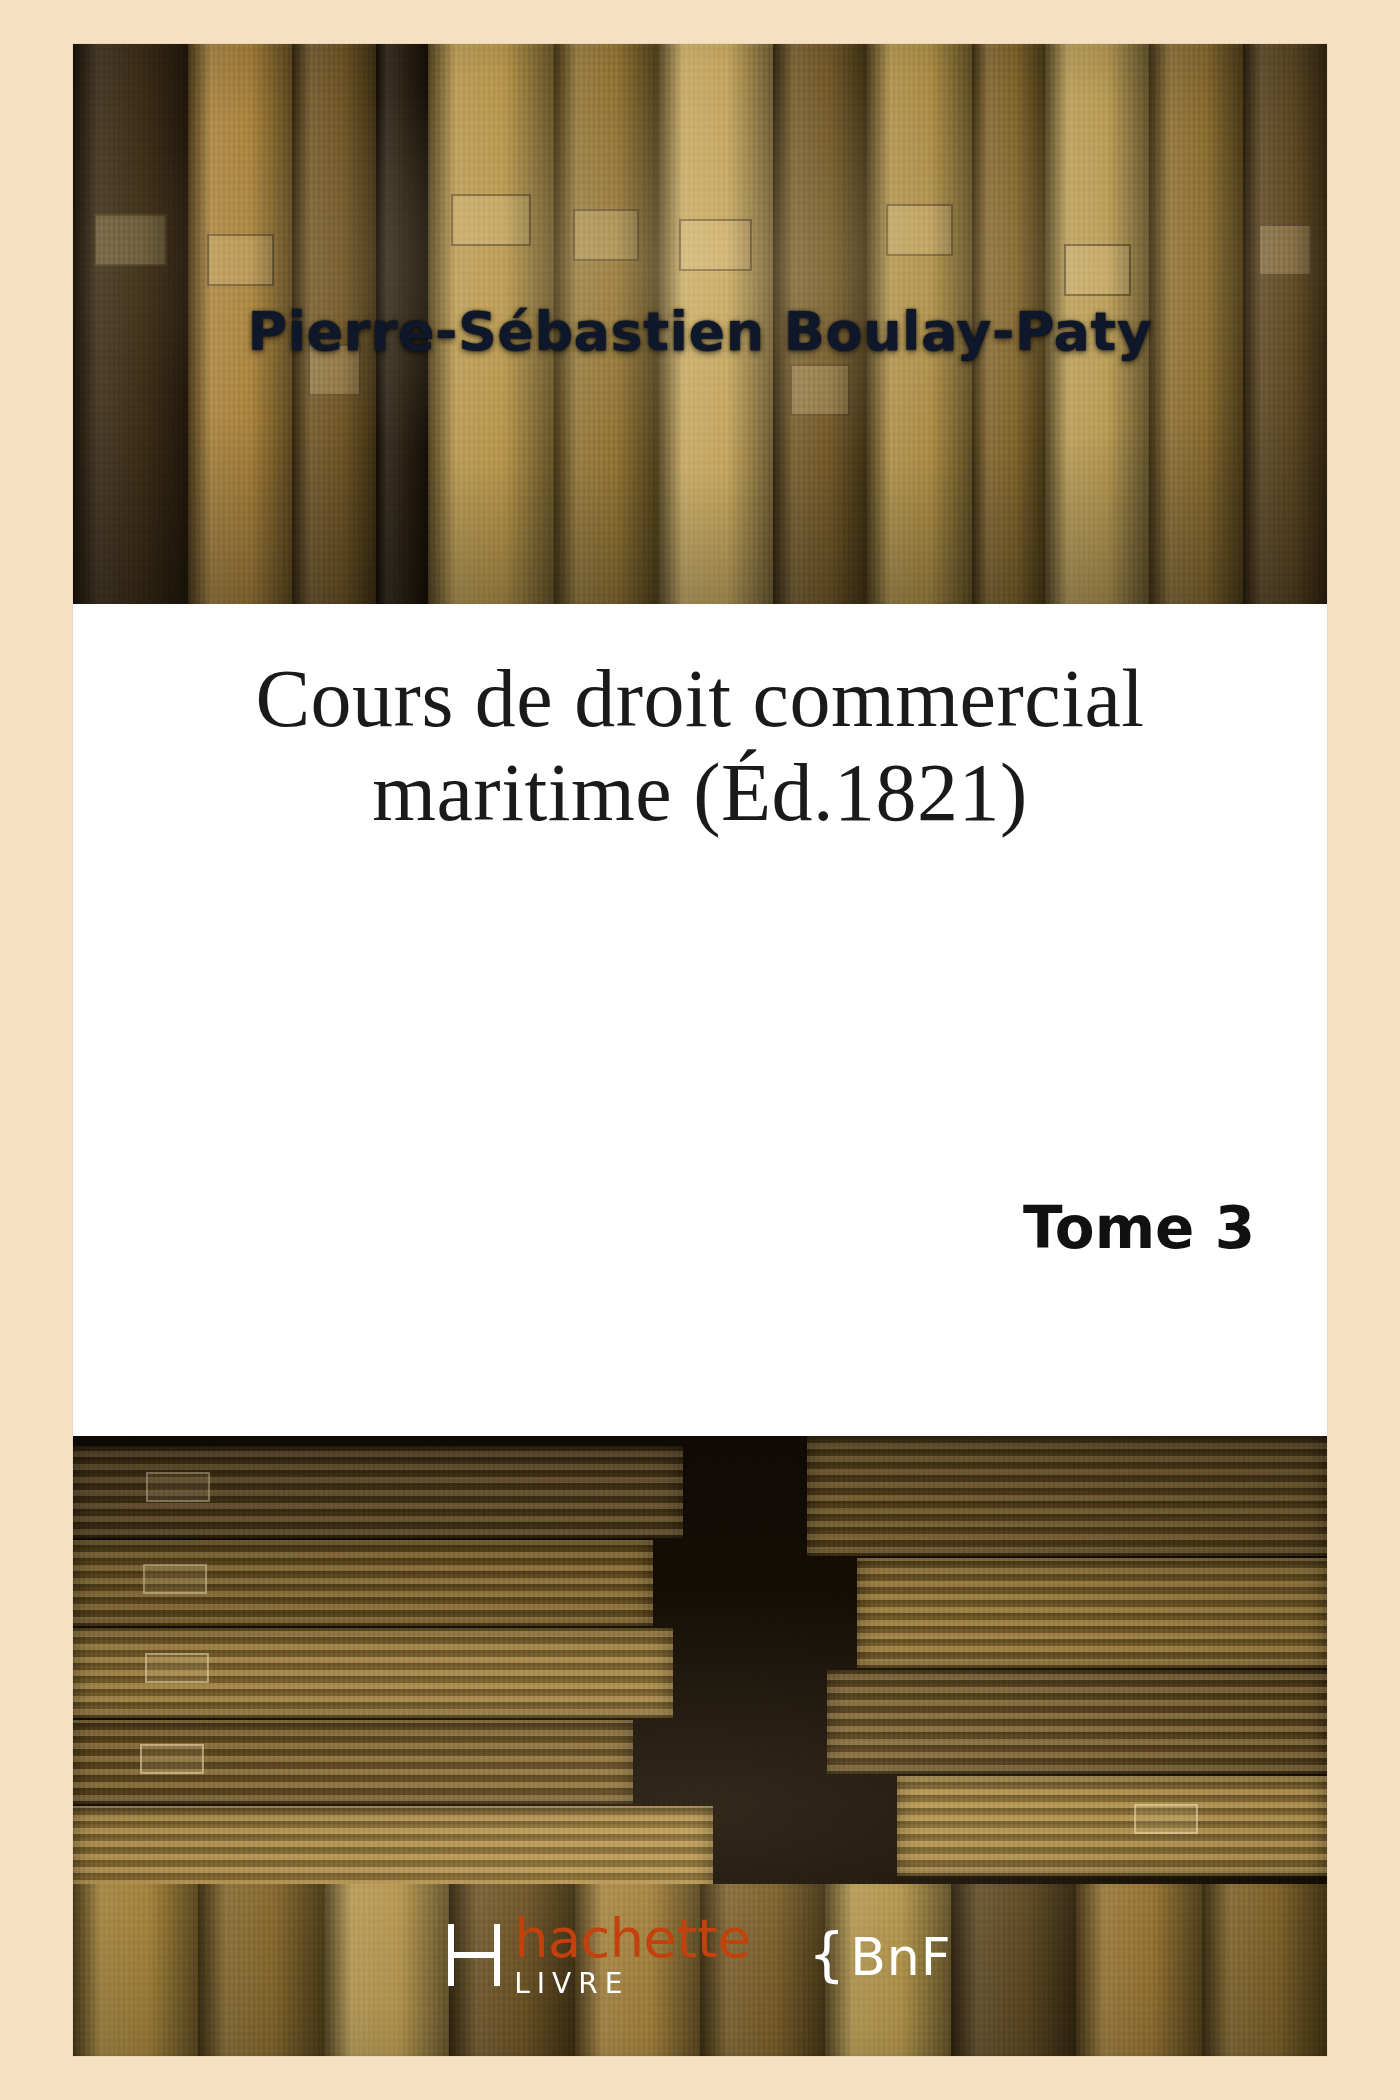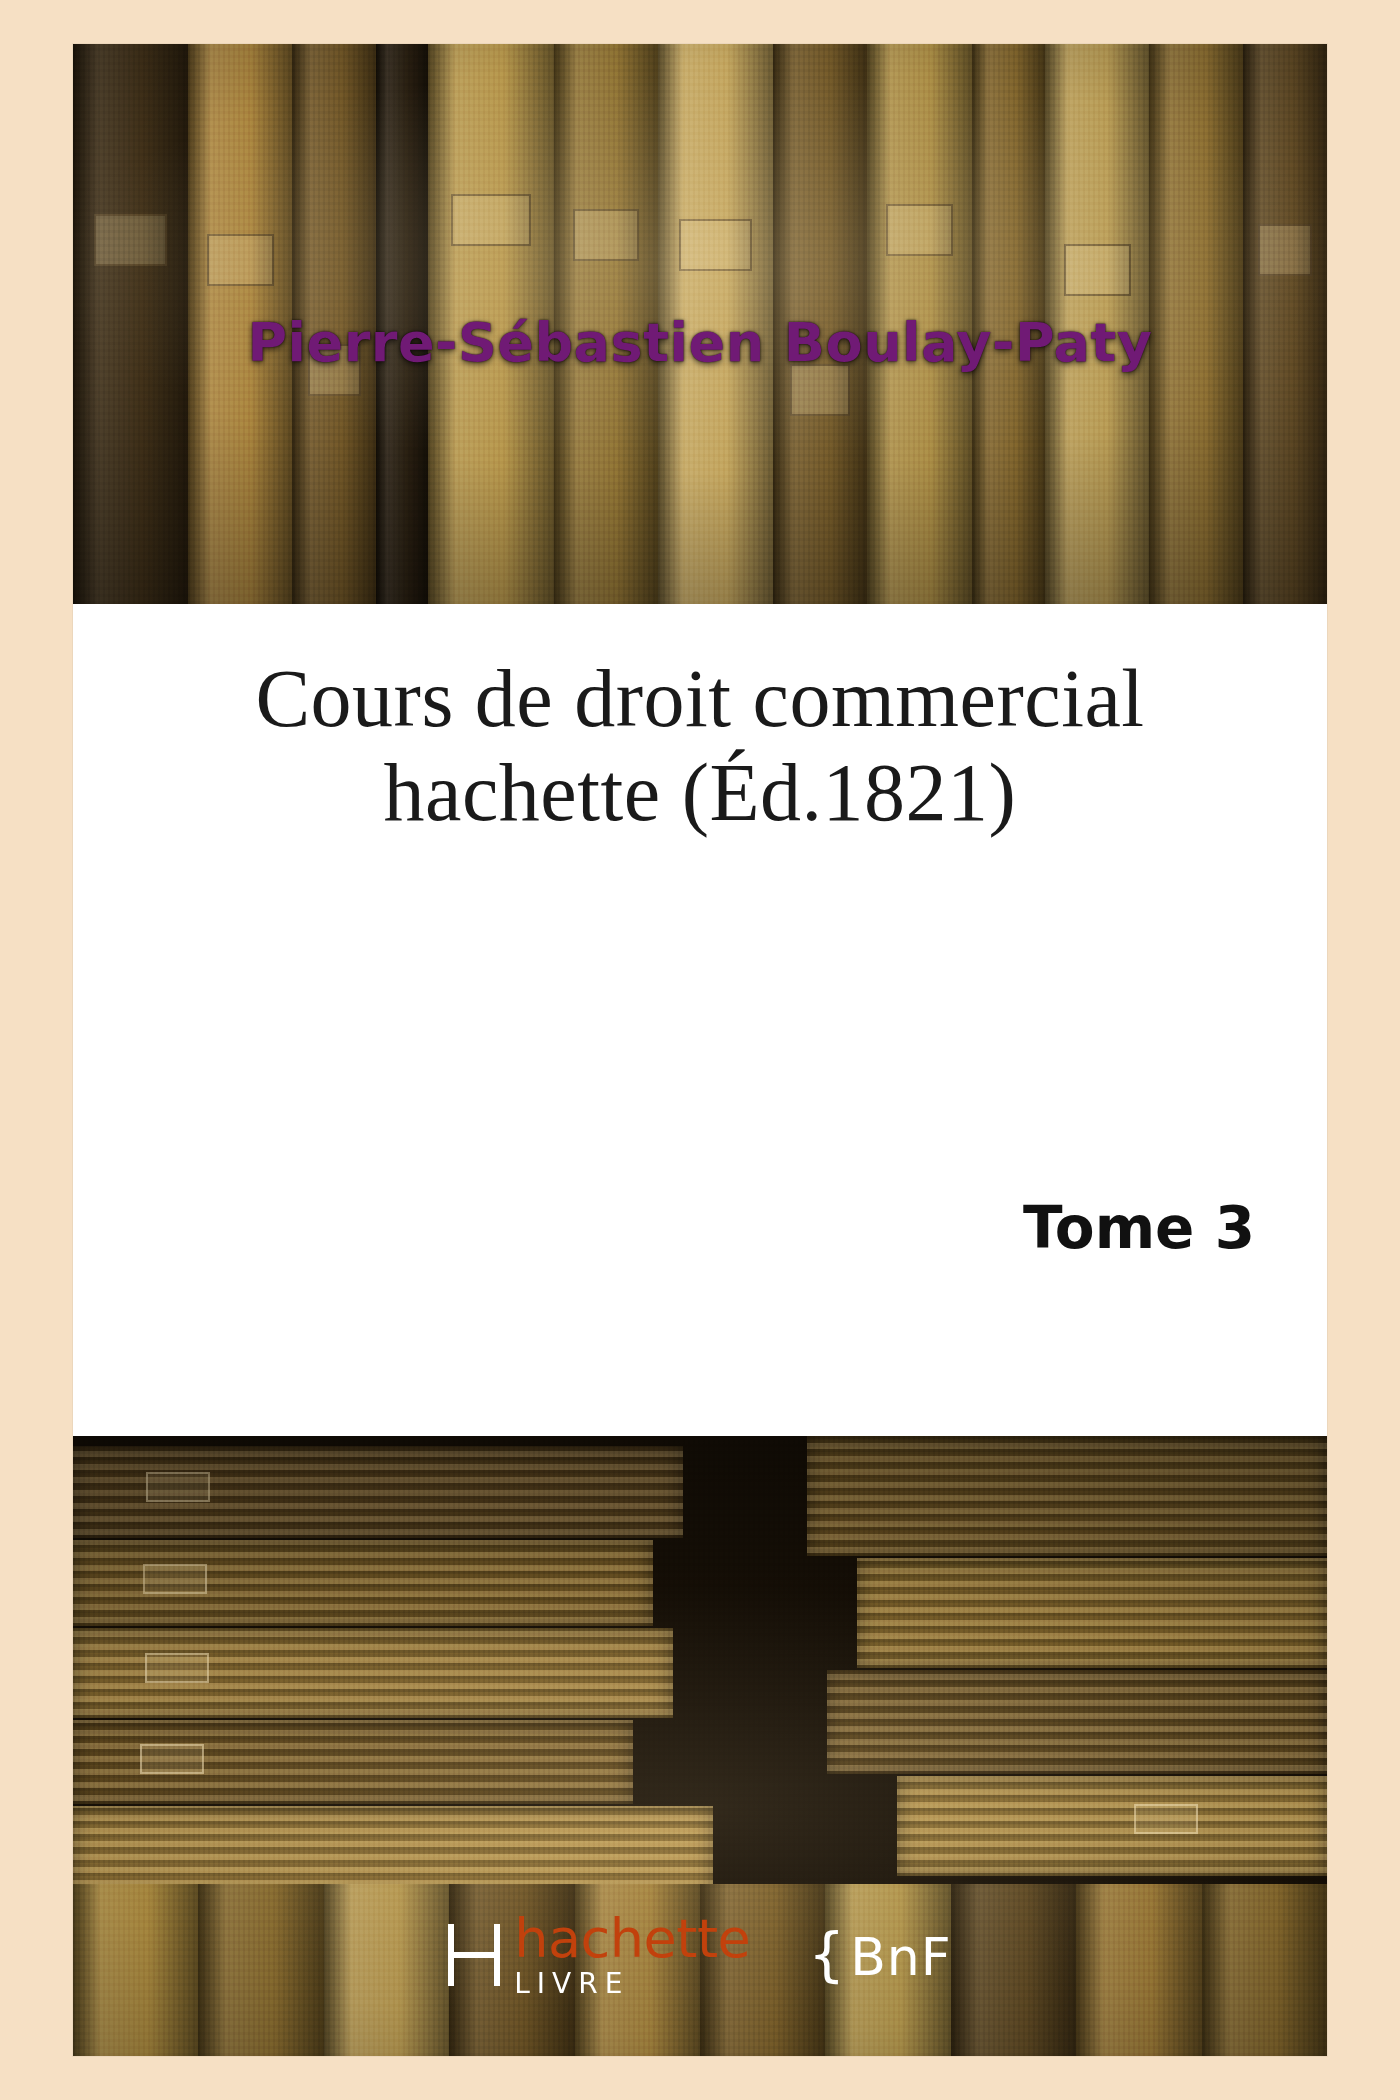--- a/index.html
+++ b/index.html
@@ -114,25 +114,25 @@
     background: rgba(255,235,190,0.12);
   }
   .gap-dark {
     position: absolute;
     background: #160f06;
   }
 
   
   .author {
     position: absolute;
-    top: 267px;
+    top: 256px;
     left: 0;
     width: 100%;
     text-align: center;
-    color: #701a75;
+    color: #0f172a;
     font-family: "DejaVu Sans", sans-serif;
     font-weight: bold;
     font-size: 54px;
     letter-spacing: 0.5px;
     text-shadow: 0 2px 6px rgba(0,0,0,0.65), 0 0 2px rgba(0,0,0,0.8);
     z-index: 6;
   }
 
   
   .title-area {
@@ -271,21 +271,21 @@
           <div class="label" style="top:180px"></div>
         </div>
     </div>
     <div class="grain"></div>
     <div class="vignette-top"></div>
   </div>
 
   <div class="author">Pierre-Sébastien Boulay-Paty</div>
 
   <div class="title-area">
-    <div class="title">Cours de droit commercial hachette (Éd.1821)</div>
+    <div class="title">Cours de droit commercial maritime (Éd.1821)</div>
   </div>
 
   <div class="tome">Tome 3</div>
 
   <div class="photo-bottom">
 
     <div class="gap-dark" style="left:0; top:0; width:100%; height:100%;"></div>
 
     <div class="stack" style="left:0; top:10px; width:610px; height:92px; background:#6b5024;">
         <div class="edge"></div>

